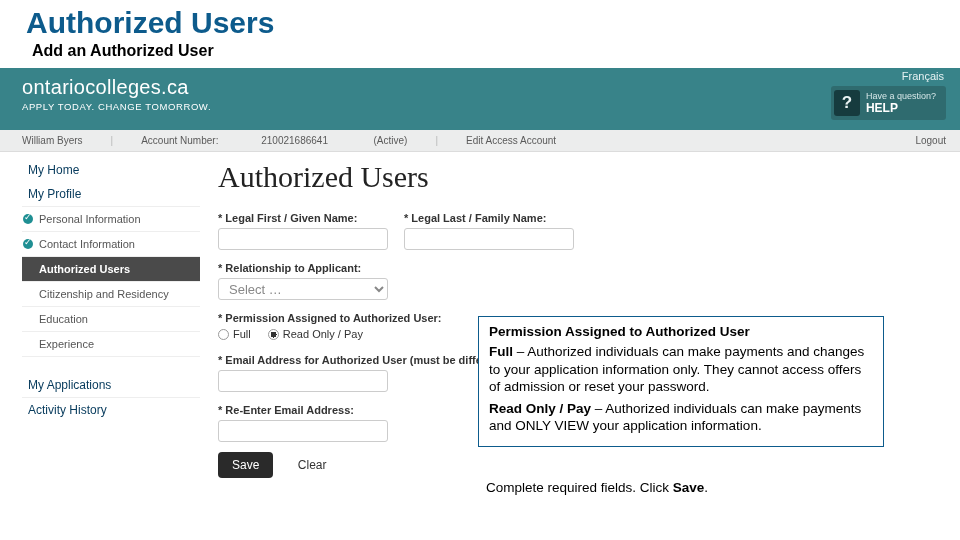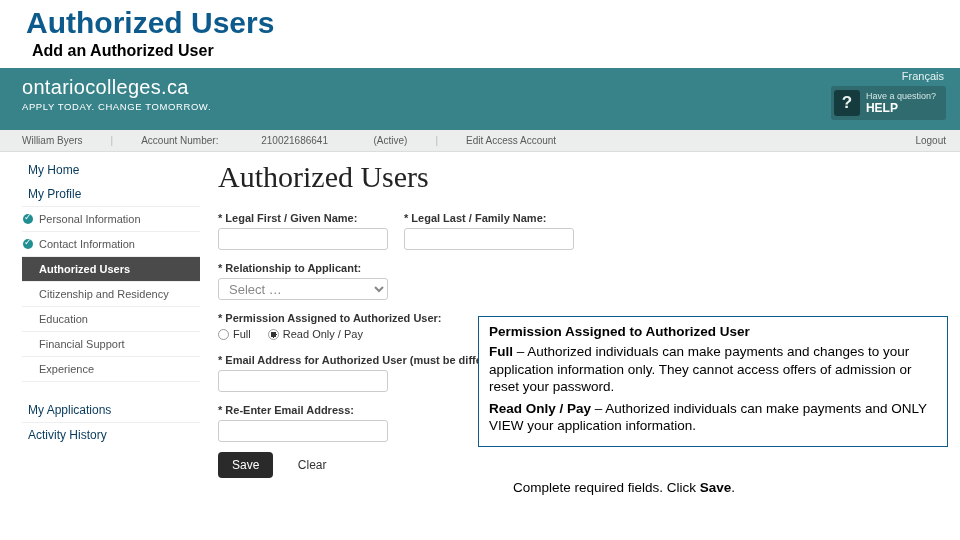--- a/index.html
+++ b/index.html
@@ -51,24 +51,24 @@
   .radio-row .rad.sel::before { background: radial-gradient(circle at center, #333 0 3px, #fff 3px); }
 
   .lbl-long { font-size: 11px; font-weight: 700; color: #333; margin: 12px 0 4px 0; }
 
   .btn-row { margin-top: 10px; }
   .btn { display: inline-block; padding: 6px 14px; font-size: 12px; border-radius: 4px; margin-right: 6px; cursor: pointer; }
   .btn.dark { background: #2a2a2a; color: #fff; }
   .btn.light { background: #fff; color: #333; }
 
   
-  .callout { position: absolute; left: 478px; top: 316px; width: 470px; background: #fff; border: 1.5px solid #0d5b8c; padding: 6px 10px 6px 10px; font-size: 13.5px; line-height: 1.28; }
+  .callout { position: absolute; left: 478px; top: 316px; width: 406px; background: #fff; border: 1.5px solid #0d5b8c; padding: 6px 10px 6px 10px; font-size: 13.5px; line-height: 1.28; }
   .callout .h { font-weight: 700; margin-bottom: 3px; }
   .callout .p { margin-bottom: 5px; }
-  .instr { position: absolute; left: 513px; top: 480px; font-size: 13.5px; }
+  .instr { position: absolute; left: 486px; top: 480px; font-size: 13.5px; }
   .instr b { font-weight: 700; }
 </style>
 </head>
 <body>
 
 <div class="page-title">Authorized Users</div>
 <div class="page-sub">Add an Authorized User</div>
 
 <div class="app">
   <div class="header">
@@ -100,21 +100,20 @@
 
   <div class="main">
     <div class="sidebar">
       <div class="sb-top">My Home</div>
       <div class="sb-top">My Profile</div>
       <div class="sb-item sb-check">Personal Information</div>
       <div class="sb-item sb-check">Contact Information</div>
       <div class="sb-item active">Authorized Users</div>
       <div class="sb-item">Citizenship and Residency</div>
       <div class="sb-item">Education</div>
-      <div class="sb-item">Financial Support</div>
       <div class="sb-item sb-last">Experience</div>
       <div class="sb-top" style="margin-top:16px">My Applications</div>
       <div class="sb-top" style="border-top:1px solid #eee">Activity History</div>
     </div>
 
     <div class="content">
       <div class="form-head">Authorized Users</div>
 
       <div class="field-row">
         <div class="field">

